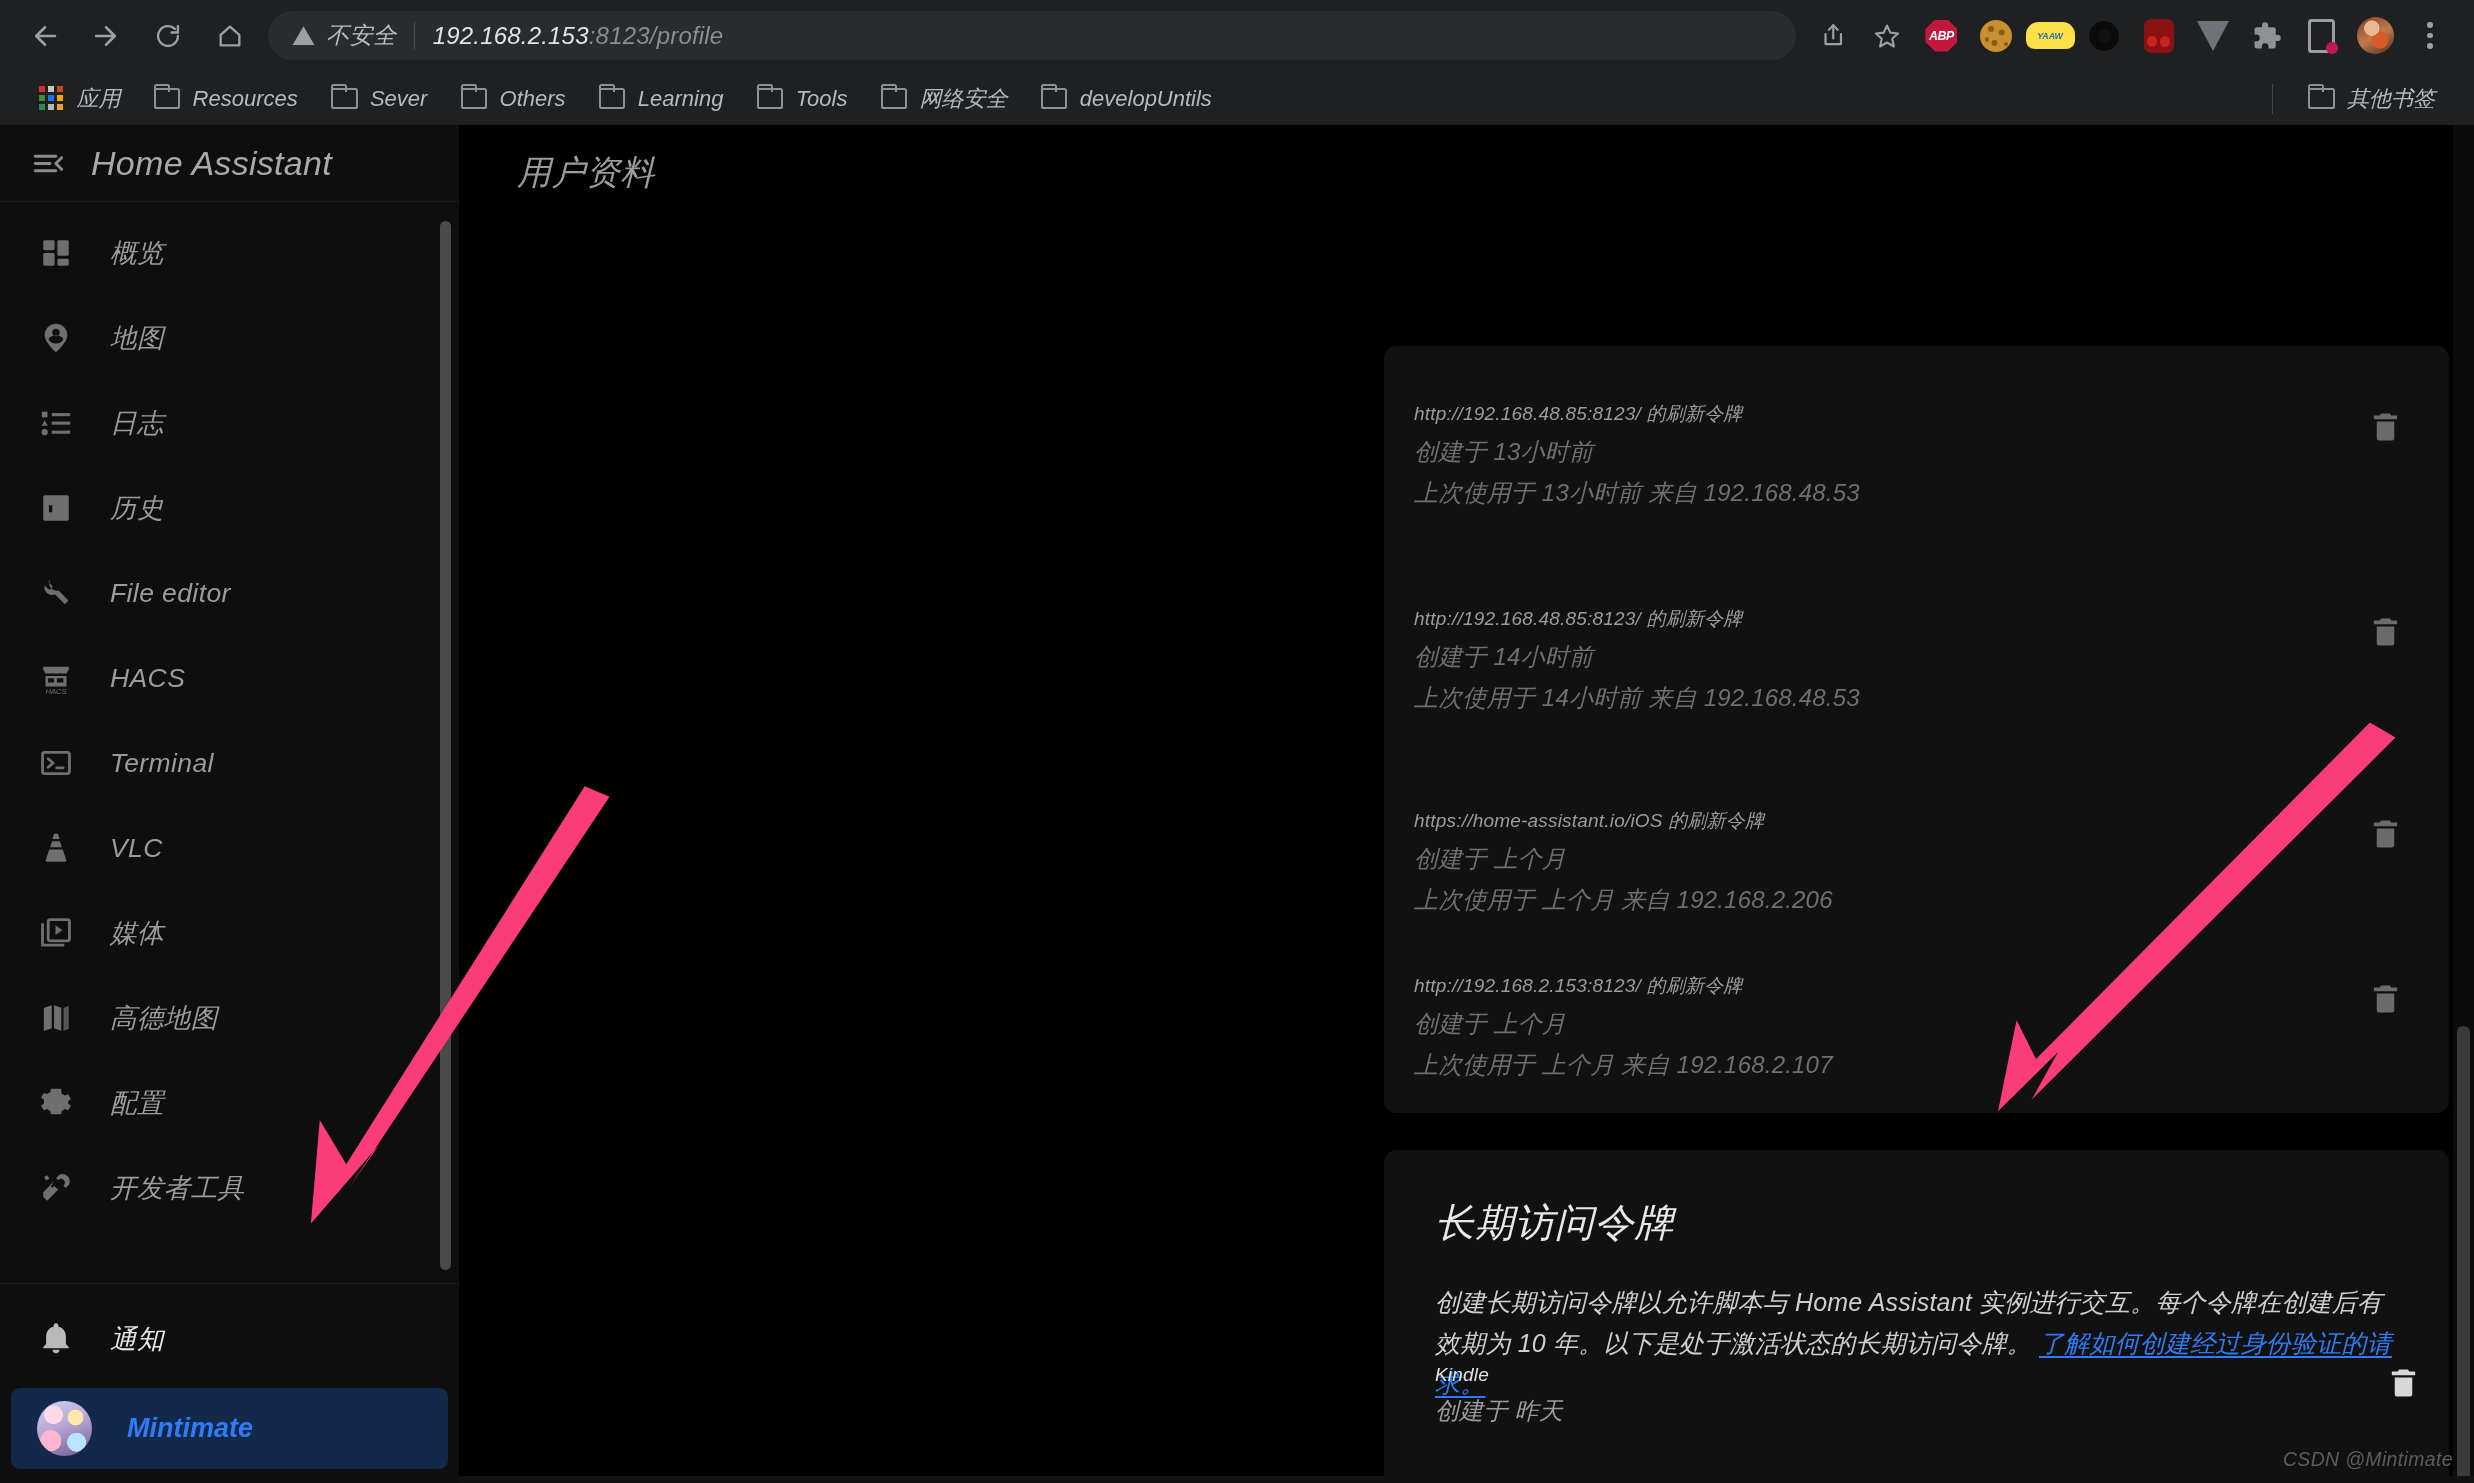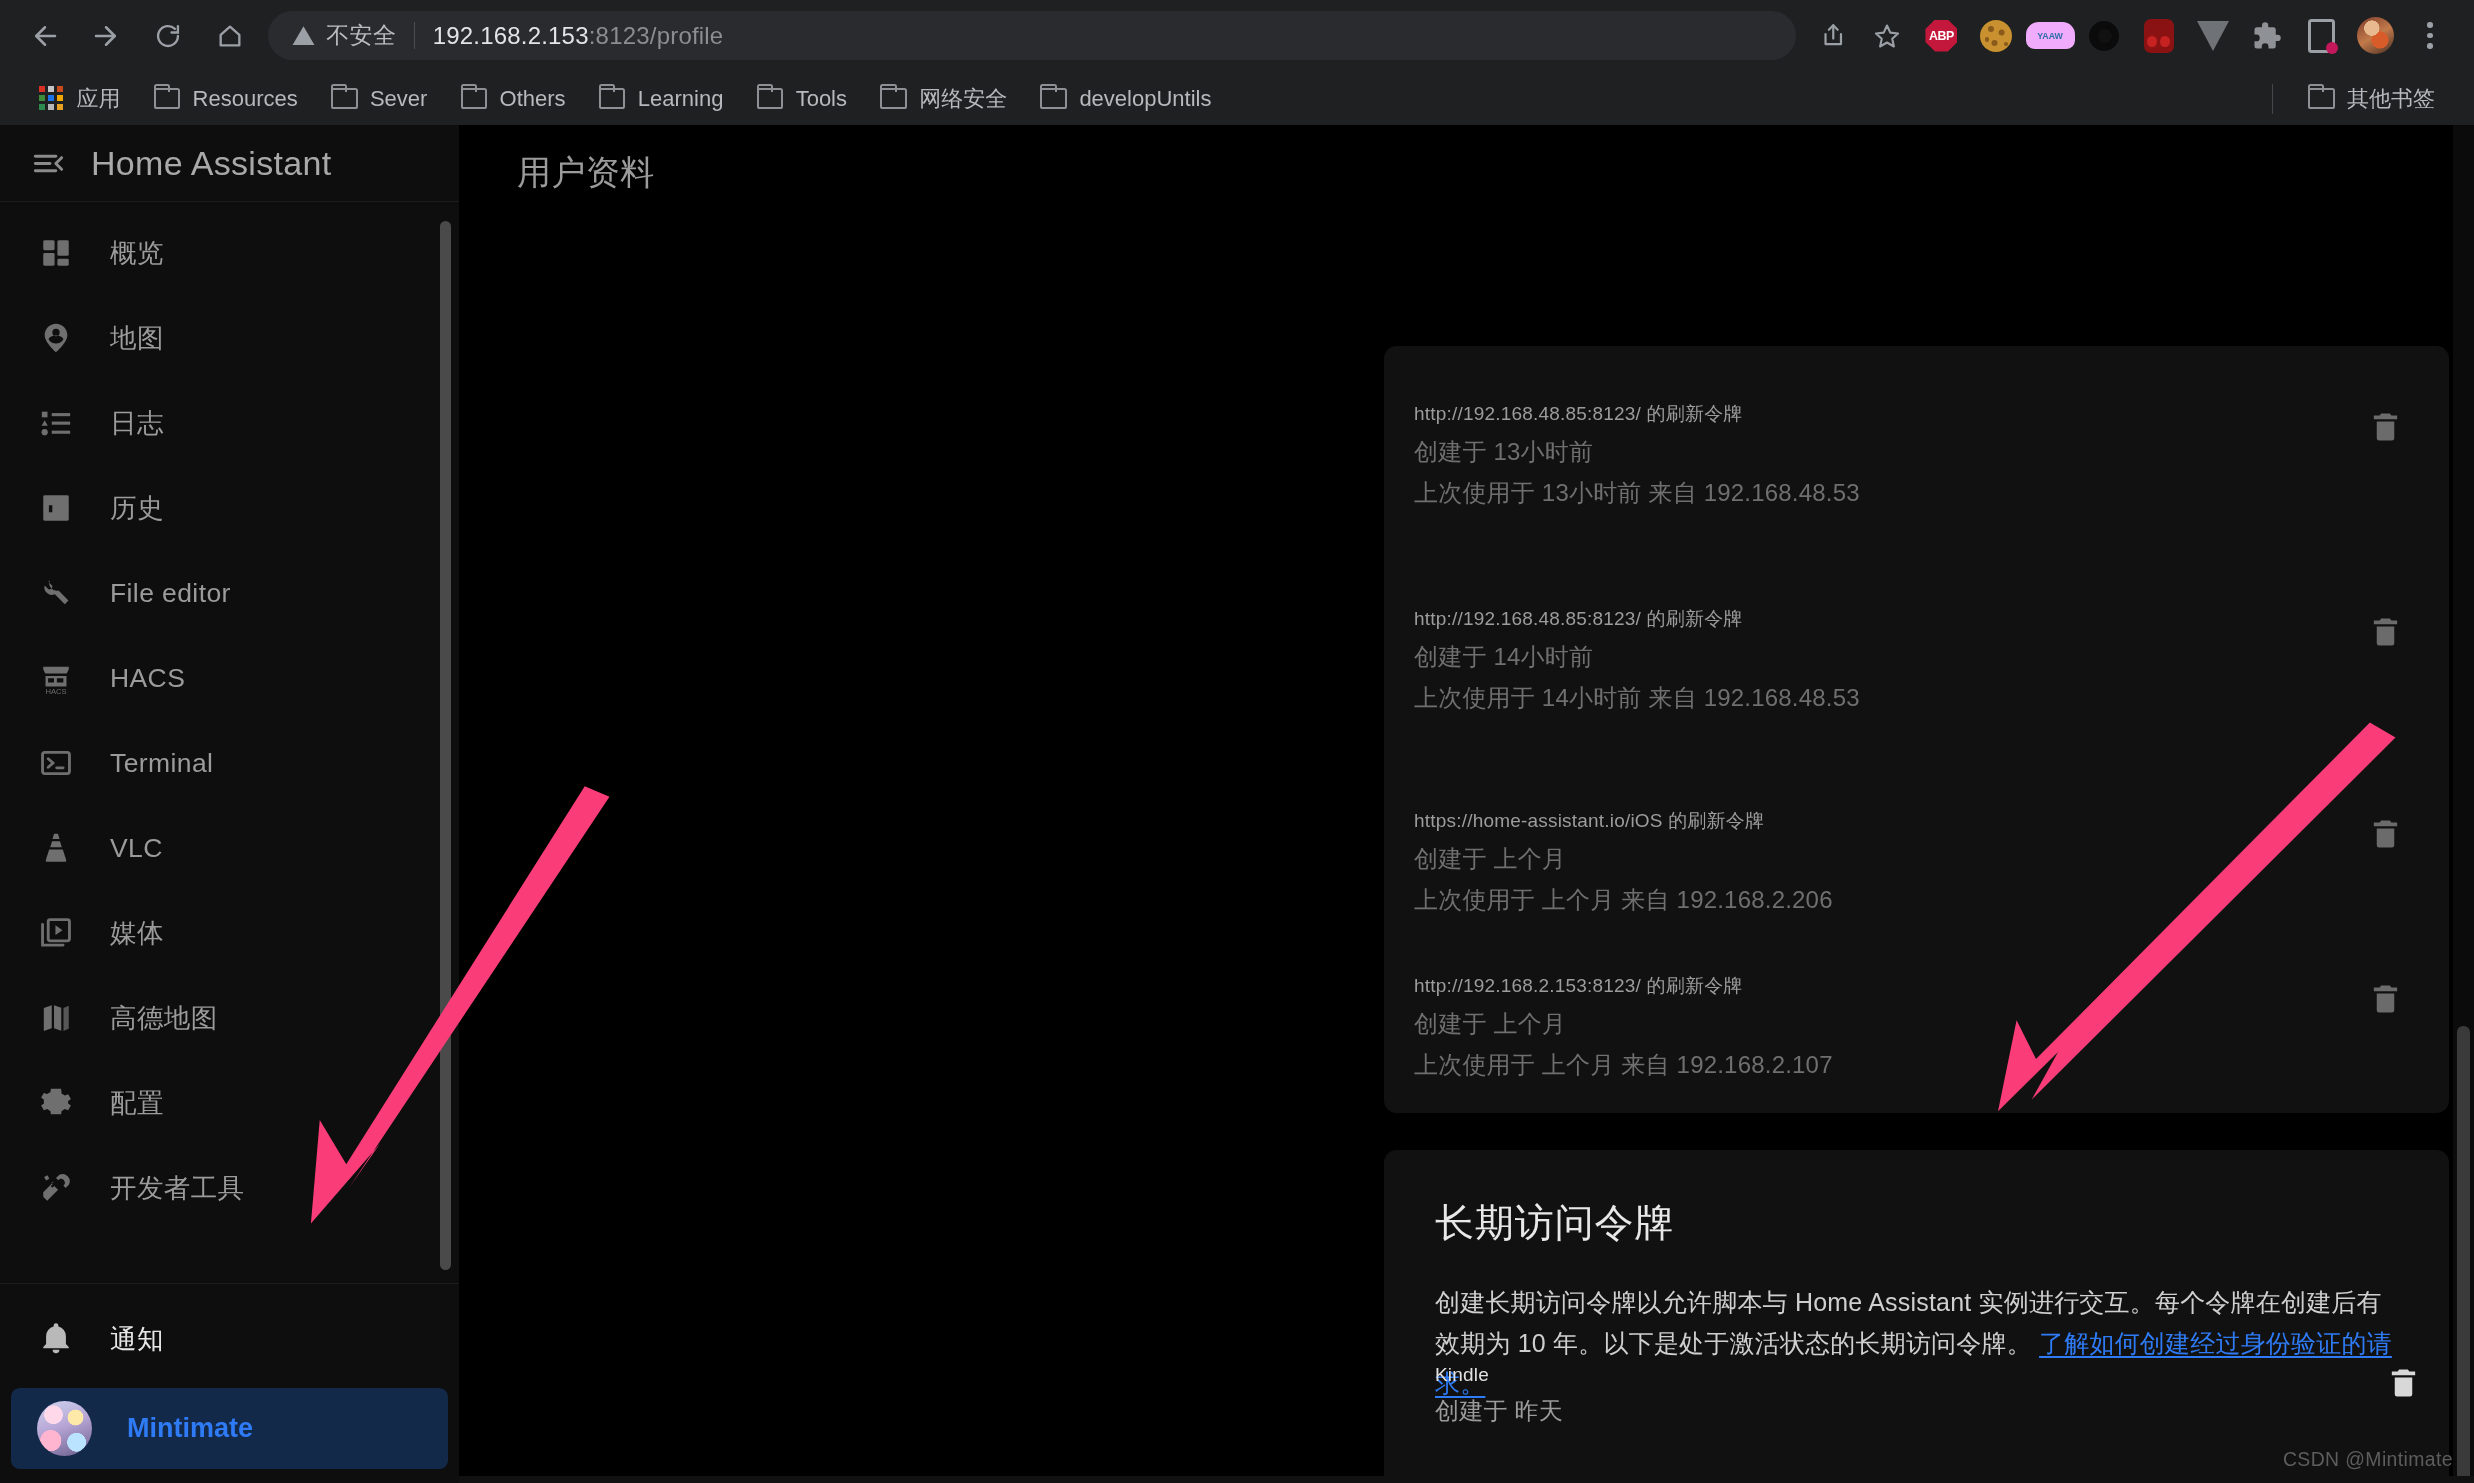--- a/index.html
+++ b/index.html
@@ -7,20 +7,21 @@
     width: 2475px; height: 1484px;
     background: #000;
     font-family: "Liberation Sans", "DejaVu Sans", sans-serif;
     overflow: hidden;
   }
 
   
   .browser {
     position: absolute; inset: 0;
     background: #1c1c1e;
+    font-style: italic;
   }
   .toolbar {
     position: absolute; top: 0; left: 0; right: 0; height: 71px;
     background: #1f2022;
     display: flex; align-items: center;
     padding: 0 19.4px;
   }
   .nav-btns { display: flex; align-items: center; gap: 10.6px; }
   .nav-btn {
     width: 51px; height: 51px; border-radius: 50%;
@@ -65,21 +66,21 @@
     display:flex;align-items:center;justify-content:center;
     color:#fff;font-size:12.4px;font-weight:bold;letter-spacing:-0.4px;}
   .ext-cookie{width:32px;height:32px;border-radius:50%;
     background:radial-gradient(circle at 35% 35%,#d9a košt 0,#c98b33 100%);
     background:#c9902f;position:relative;}
   .ext-cookie::before,.ext-cookie::after{content:"";position:absolute;
     background:#8a5a1b;border-radius:50%;}
   .ext-cookie::before{width:6.2px;height:6.2px;top:6.2px;left:8px;
     box-shadow:10.6px 3.5px 0 0 #8a5a1b, 3.5px 14px 0 0 #8a5a1b, 15px 15px 0 -0.9px #8a5a1b;}
   .ext-cookie::after{width:4.4px;height:4.4px;top:17.7px;left:5.3px;}
-  .ext-cloud{width:50px;height:26.5px;background:#f0abfc;border-radius:12.4px 12.4px 8.8px 8.8px;
+  .ext-cloud{width:50px;height:26.5px;background:#fde047;border-radius:12.4px 12.4px 8.8px 8.8px;
     display:flex;align-items:center;justify-content:center;
     color:#2b6ea8;font-size:8.8px;font-weight:bold;}
   .ext-o{width:30px;height:30px;border-radius:50%;background:#0b0b0b;
     border:6.2px solid #0b0b0b;box-shadow:inset 0 0 0 8px #ffffff00;
     position:relative;}
   .ext-o::after{content:"";position:absolute;inset:2.6px;border-radius:50%;
     border:7px solid #111;background:transparent;}
   .ext-red{width:30px;height:34px;background:#8b1212;border-radius:7px;position:relative;}
   .ext-red::before,.ext-red::after{content:"";position:absolute;bottom:5.3px;
     width:9.7px;height:11.5px;border-radius:50%;background:#c62222;}

